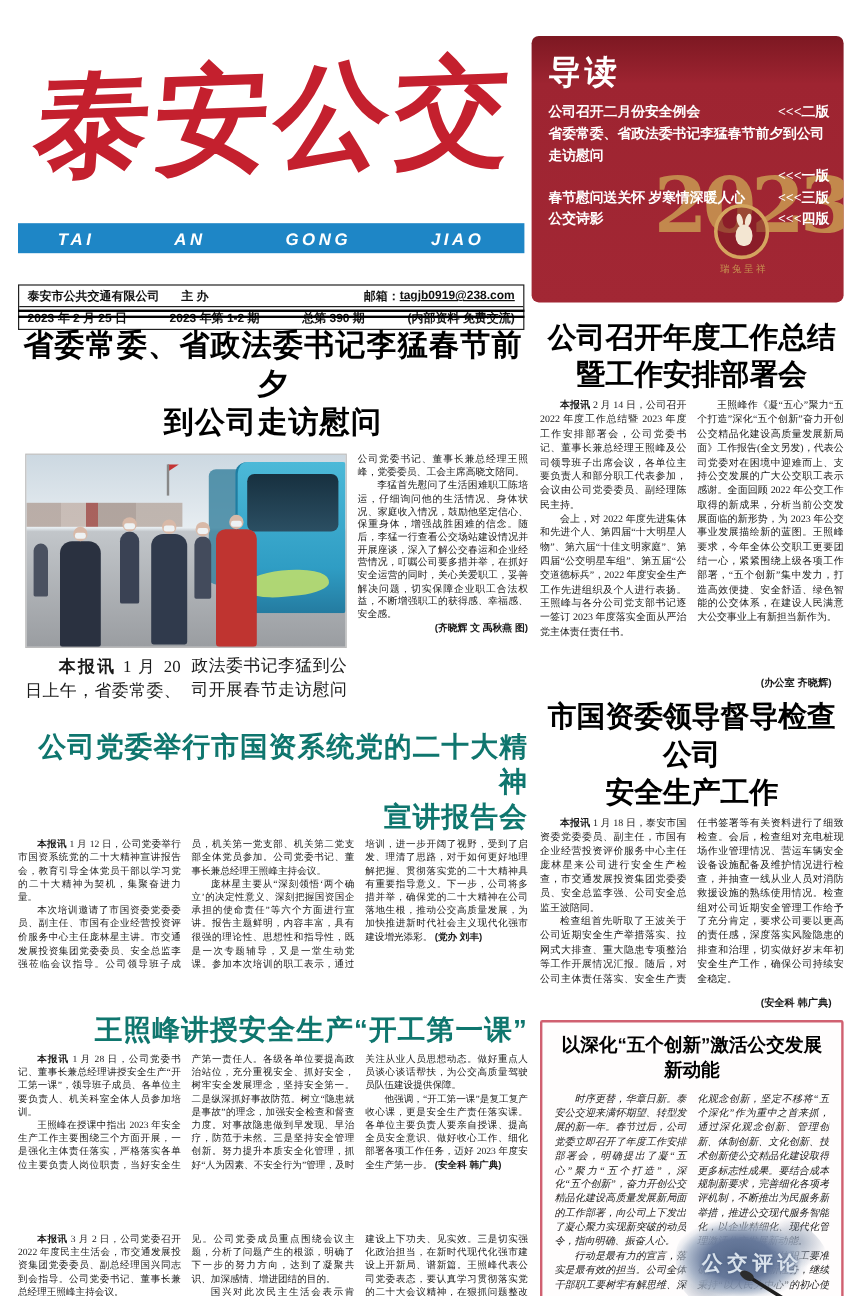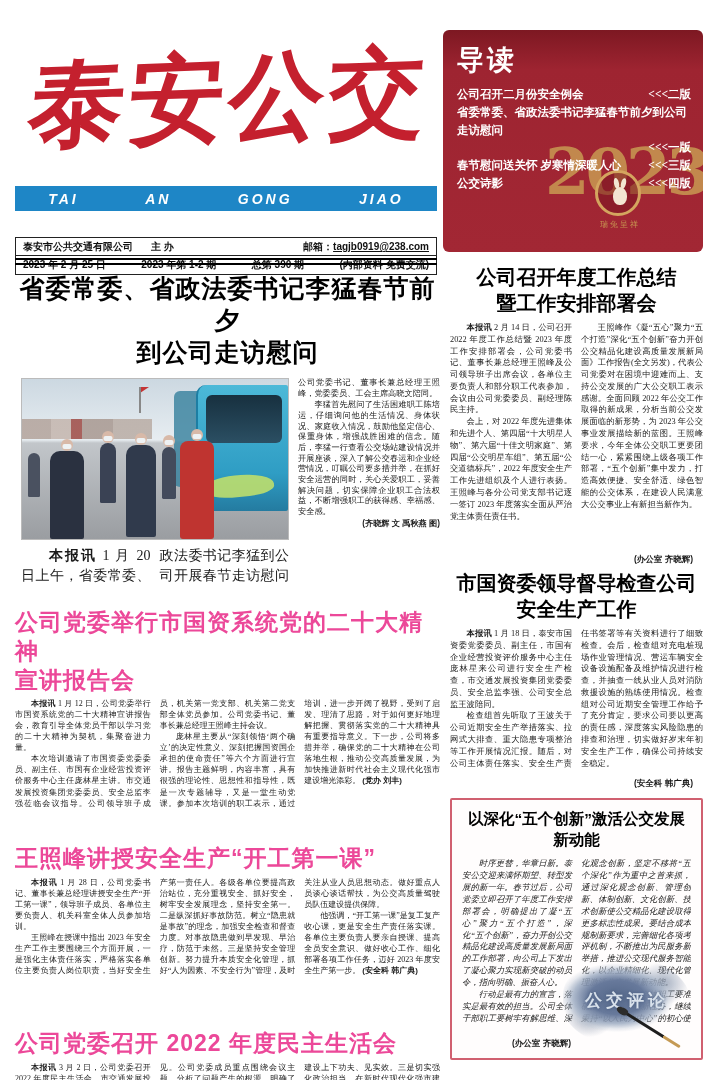--- a/index.html
+++ b/index.html
@@ -84,26 +84,26 @@
   
   .left-col  { position:absolute; left:15px;  top:272px; width:425px; }
   .right-col { position:absolute; left:450px; top:266px; width:253px; }
   h1.headline {
     font-family:"Liberation Sans", sans-serif;
     font-size:25px; font-weight:bold; text-align:center;
     line-height:1.28; letter-spacing:1px; color:#000;
   }
   h2.headline {
     font-family:"Liberation Sans", sans-serif;
-    font-size:23px; font-weight:bold; text-align:left;
-    line-height:1.25; letter-spacing:1px; color:#ec4899;
+    font-size:23px; font-weight:bold; text-align:right;
+    line-height:1.25; letter-spacing:1px; color:#0f766e;
   }
   h3.headline {
-    font-family:Liberation Mono, monospace;
-    font-size:20px; font-weight:bold; text-align:center;
+    font-family:Liberation Sans, sans-serif;
+    font-size:24px; font-weight:bold; text-align:center;
     line-height:1.3; color:#000;
   }
   .para { text-align:justify; text-indent:2em; }
   .lead { font-family:"Liberation Sans", sans-serif; }
   .byline { font-family:"Liberation Sans", sans-serif; font-weight:bold; white-space:nowrap; }
   .byline-line { text-align:right; font-family:"Liberation Sans", sans-serif; font-weight:bold; padding-right:10px; }
   .cols3 {
     column-count:3; column-gap:9px;
     font-size:8px; line-height:1.38; overflow:hidden;
   }
@@ -316,21 +316,20 @@
         <b class="lead">本报讯</b>
         <span>1 月 28 日，公司党委书记、董事长兼总经理讲授安全生产“开工第一课”，领导班子成员、各单位主要负责人、机关科室全体人员参加培训。</span>
       </p>
       <p class="para"><span>王照峰在授课中指出 2023 年安全生产工作主要围绕三个方面开展，一是强化主体责任落实，严格落实各单位主要负责人岗位职责，当好安全生产第一责任人。各级各单位要提高政治站位，充分重视安全、抓好安全，树牢安全发展理念，坚持安全第一。二是纵深抓好事故防范。树立“隐患就是事故”的理念，加强安全检查和督查力度。对事故隐患做到早发现、早治疗，防范于未然。三是坚持安全管理创新。努力提升本质安全化管理，抓好“人为因素、不安全行为”管理，及时关注从业人员思想动态。做好重点人员谈心谈话帮扶，为公交高质量驾驶员队伍建设提供保障。</span></p>
       <p class="para">
         <span>他强调，“开工第一课”是复工复产收心课，更是安全生产责任落实课。各单位主要负责人要亲自授课、提高全员安全意识、做好收心工作、细化部署各项工作任务，迈好 2023 年度安全生产第一步。</span>
         <b class="byline">(安全科 韩广典)</b>
       </p>
     </div>
 
-    <h2 class="headline mt6">公司党委召开 2022 年度民主生活会</h2>
     <div class="cols3 mt4" style="height:128px">
       <p class="para">
         <b class="lead">本报讯</b>
         <span>3 月 2 日，公司党委召开 2022 年度民主生活会，市交通发展投资集团党委委员、副总经理国兴同志到会指导。公司党委书记、董事长兼总经理王照峰主持会议。</span>
       </p>
       <p class="para"><span>会上，王照峰首先代表公司党委进行对照检查，并带头进行自我剖析，其他班子成员逐一进行个人对照检查，班子成员间相互提出批评意见。公司党委成员重点围绕会议主题，分析了问题产生的根源，明确了下一步的努力方向，达到了凝聚共识、加深感情、增进团结的目的。</span></p>
       <p class="para"><span>国兴对此次民主生活会表示肯定，并提出三点意见，一是突出首要政治任务，在深入学习贯彻党的二十大精神上走在前、作表率。二是持续深化政治自觉，在加强领导班子自身建设上下功夫、见实效。三是切实强化政治担当，在新时代现代化强市建设上开新局、谱新篇。王照峰代表公司党委表态，要认真学习贯彻落实党的二十大会议精神，在狠抓问题整改上作表率、在深化理论学习上作表率，在干事创业担当上作表率，以实际行动助推公交事业高质量发展。</span></p>
     </div>
 
   </div>

